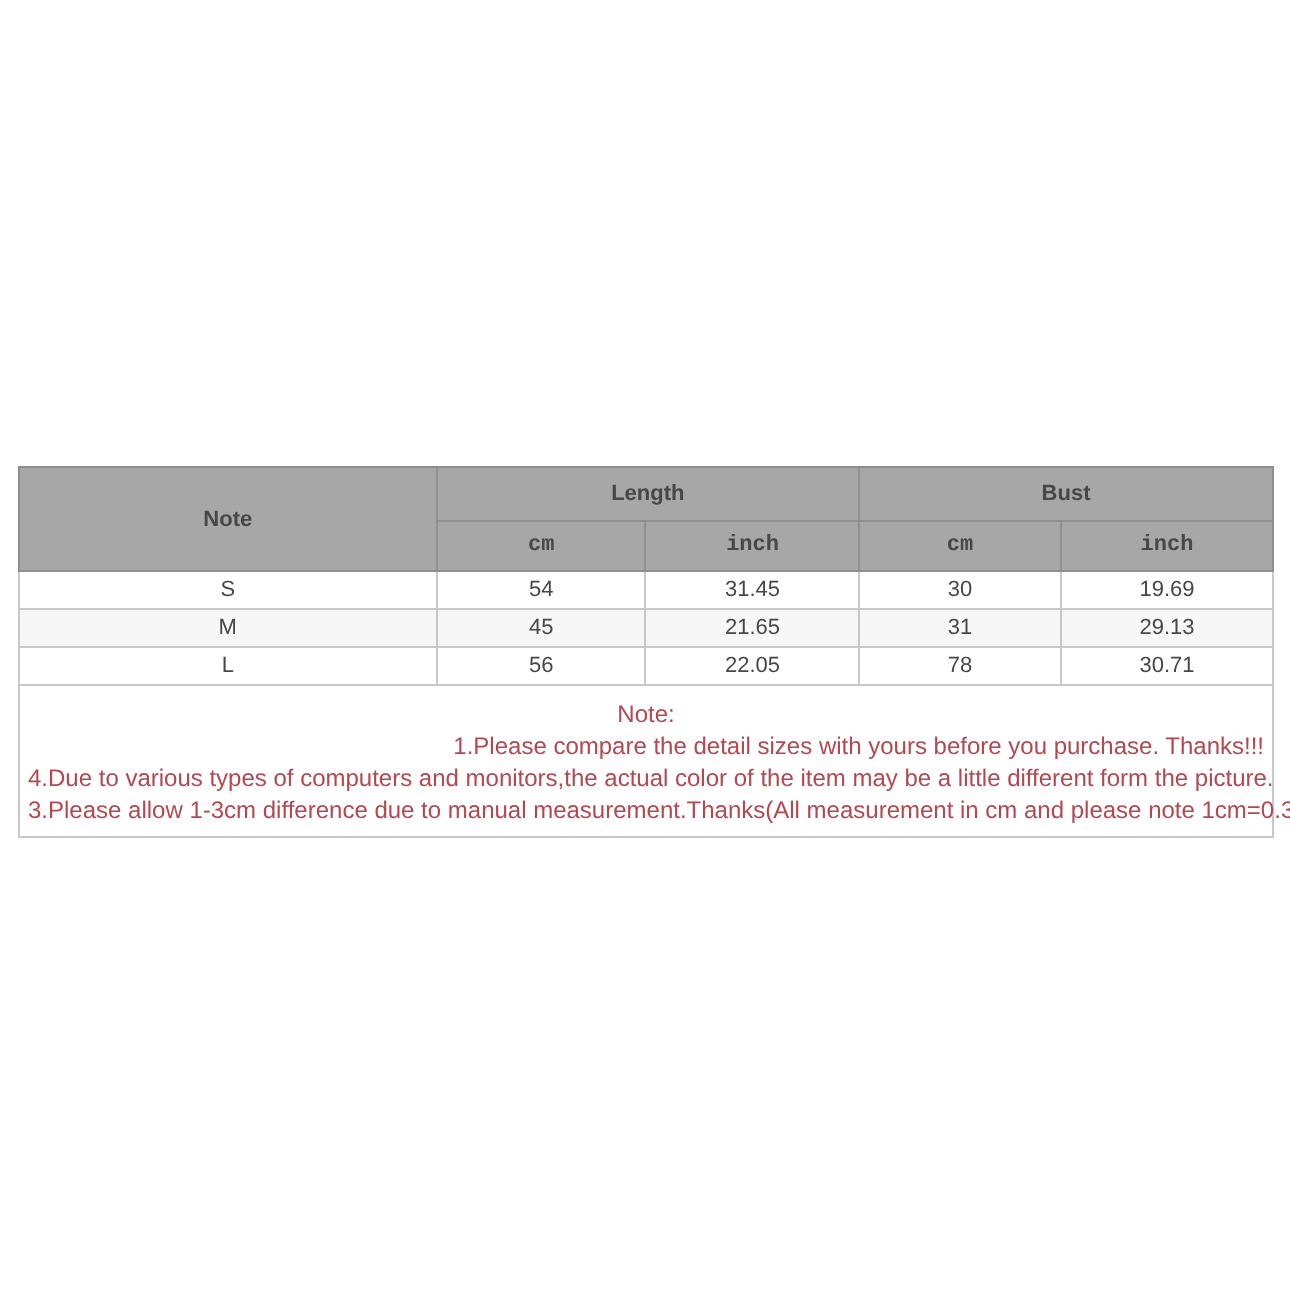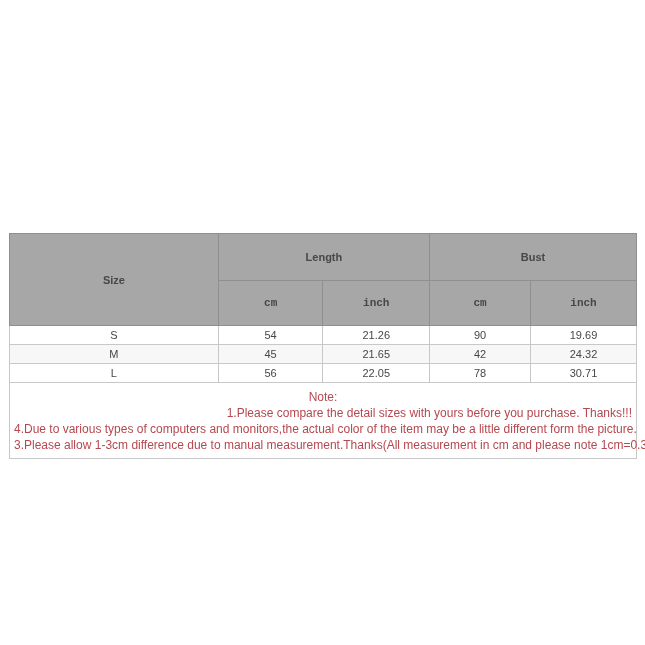--- a/index.html
+++ b/index.html
@@ -29,21 +29,21 @@
     color: var(--text-color, #474747);
     border: 1px solid var(--border-outer, #999999);
   }
   table.size-table th {
     background: var(--header-bg, #a7a7a7);
     color: var(--header-text, #474747);
     font-weight: bold;
     border: 1px solid var(--border-header, #8f8f8f);
     text-align: center;
     vertical-align: middle;
-    padding: 11px;
+    padding: 1px;
   }
   table.size-table tr.hdr-top th { height: 24px; }
   table.size-table tr.hdr-sub th { height: 22px; font-family: Liberation Mono, monospace; }
   table.size-table td {
     border: 1px solid var(--border-inner, #c8c8c8);
     text-align: center;
     vertical-align: middle;
     height: 18px;
     padding: 0;
     background: #ffffff;
@@ -70,43 +70,43 @@
     <table class="size-table">
       <colgroup>
         <col style="width:33.3%">
         <col style="width:16.7%">
         <col style="width:17.0%">
         <col style="width:16.1%">
         <col style="width:16.9%">
       </colgroup>
       <tbody>
         <tr class="hdr-top">
-          <th rowspan="2">Size</th>
+          <th rowspan="2">Note</th>
           <th colspan="2">Length</th>
           <th colspan="2">Bust</th>
         </tr>
         <tr class="hdr-sub">
           <th>cm</th>
           <th>inch</th>
           <th>cm</th>
           <th>inch</th>
         </tr>
         <tr>
           <td>S</td>
           <td>54</td>
-          <td>21.26</td>
-          <td>90</td>
+          <td>31.45</td>
+          <td>30</td>
           <td>19.69</td>
         </tr>
         <tr class="alt">
           <td>M</td>
           <td>45</td>
           <td>21.65</td>
-          <td>42</td>
-          <td>24.32</td>
+          <td>31</td>
+          <td>29.13</td>
         </tr>
         <tr>
           <td>L</td>
           <td>56</td>
           <td>22.05</td>
           <td>78</td>
           <td>30.71</td>
         </tr>
         <tr>
           <td class="note-cell" colspan="5">

